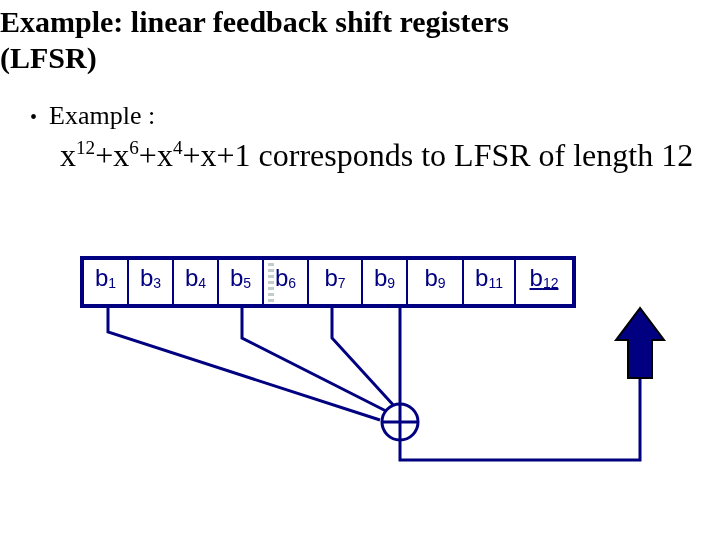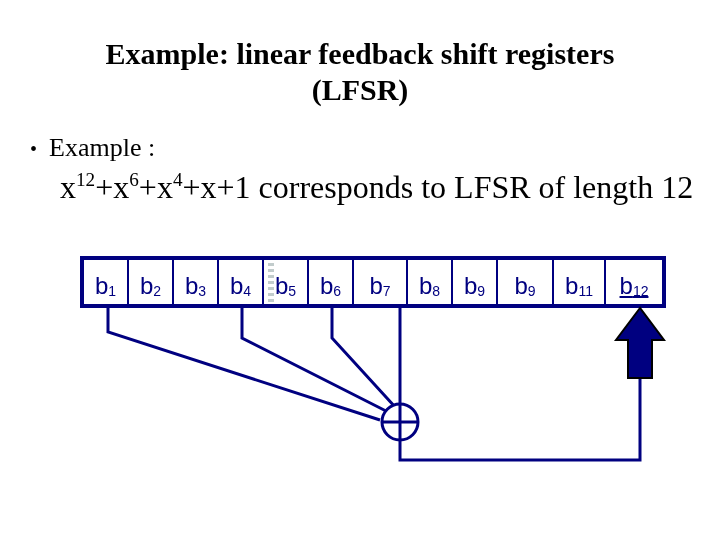--- a/index.html
+++ b/index.html
@@ -9,22 +9,21 @@
     height: 540px;
     font-family: "Times New Roman", Times, serif;
     background: #fff;
     color: #000;
     position: relative;
     overflow: hidden;
   }
   .title {
     font-weight: bold;
     font-size: 30px;
-    text-align: center;
-    margin-top: 36px;
+    margin-top: 4px;
     line-height: 1.2;
     color: #000;
   }
   .bullet-row {
     margin-top: 25px;
     margin-left: 30px;
     font-size: 26px;
     display: flex;
     align-items: baseline;
     gap: 12px;
@@ -63,21 +62,21 @@
   .cell {
     height: 44px;
     border-right: 2px solid #000080;
     box-sizing: border-box;
     color: #000080;
     font-family: Arial, Helvetica, sans-serif;
     font-size: 24px;
     display: flex;
     align-items: flex-end;
     justify-content: center;
-    padding-bottom: 4px;
+    padding-bottom: 12px;
   }
   .cell:last-child { border-right: none; }
   .cell .sub { font-size: 14px; position: relative; top: 2px; }
 
   
   .hatch {
     position: absolute;
     top: 2px;
     height: 40px;
     width: 6px;
@@ -140,39 +139,33 @@
 </div>
 
 <div class="diagram">
 
   <div class="register" id="register">
 
   <div class="cell" style="width: 45px;">
         <span>b<span class="sub">1</span></span>
       </div>
       <div class="cell" style="width: 45px;">
-        <span>b<span class="sub">2</span></span>
-      </div>
-      <div class="cell" style="width: 45px;">
         <span>b<span class="sub">3</span></span>
       </div>
       <div class="cell" style="width: 45px;">
         <span>b<span class="sub">4</span></span>
       </div>
       <div class="cell" style="width: 45px;">
         <span>b<span class="sub">5</span></span>
       </div>
       <div class="cell" style="width: 45px;">
         <span>b<span class="sub">6</span></span>
       </div>
       <div class="cell" style="width: 54px;">
         <span>b<span class="sub">7</span></span>
-      </div>
-      <div class="cell" style="width: 45px;">
-        <span>b<span class="sub">8</span></span>
       </div>
       <div class="cell" style="width: 45px;">
         <span>b<span class="sub">9</span></span>
       </div>
       <div class="cell" style="width: 56px;">
         <span>b<span class="sub">9</span></span>
       </div>
       <div class="cell" style="width: 52px;">
         <span>b<span class="sub">11</span></span>
       </div>

